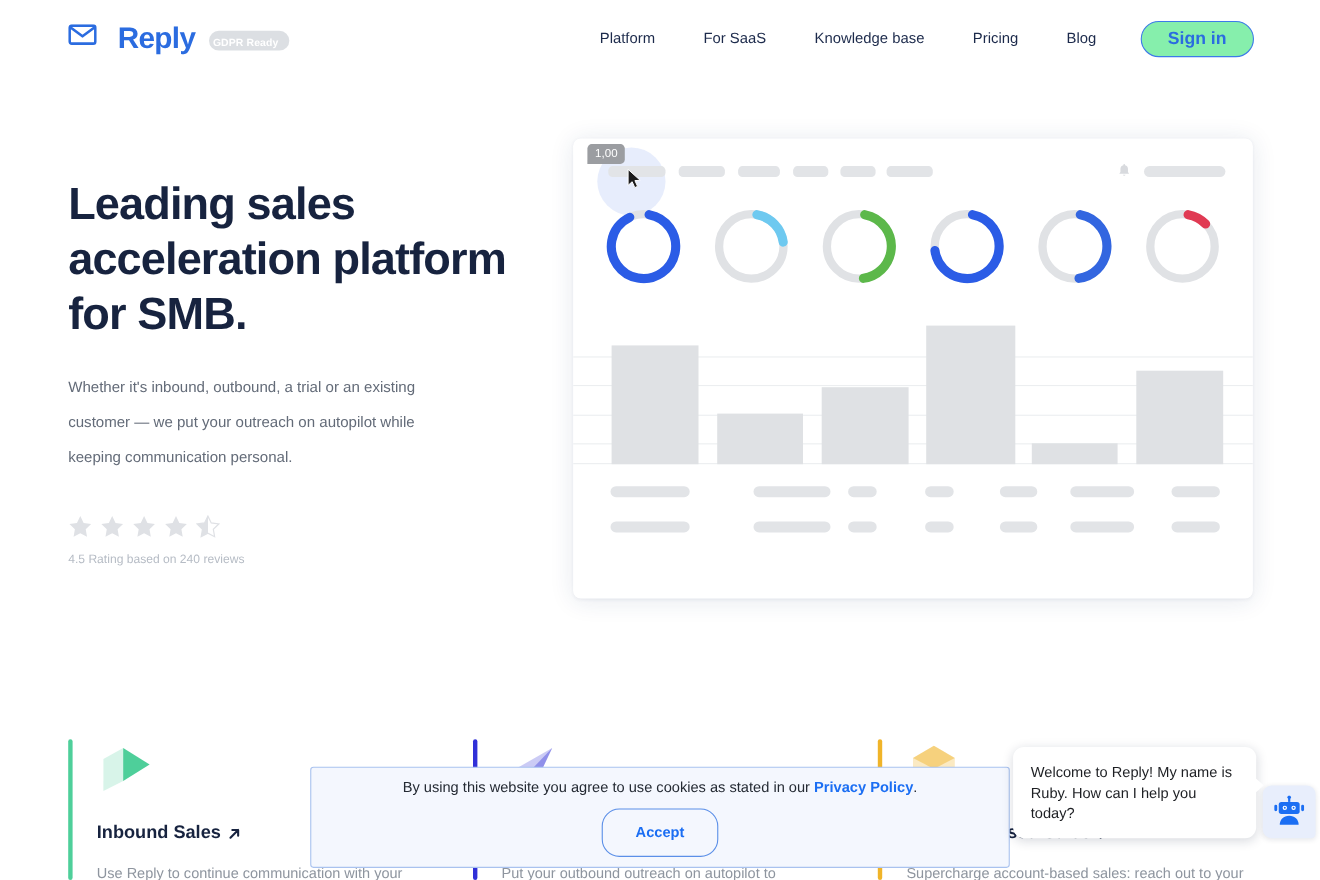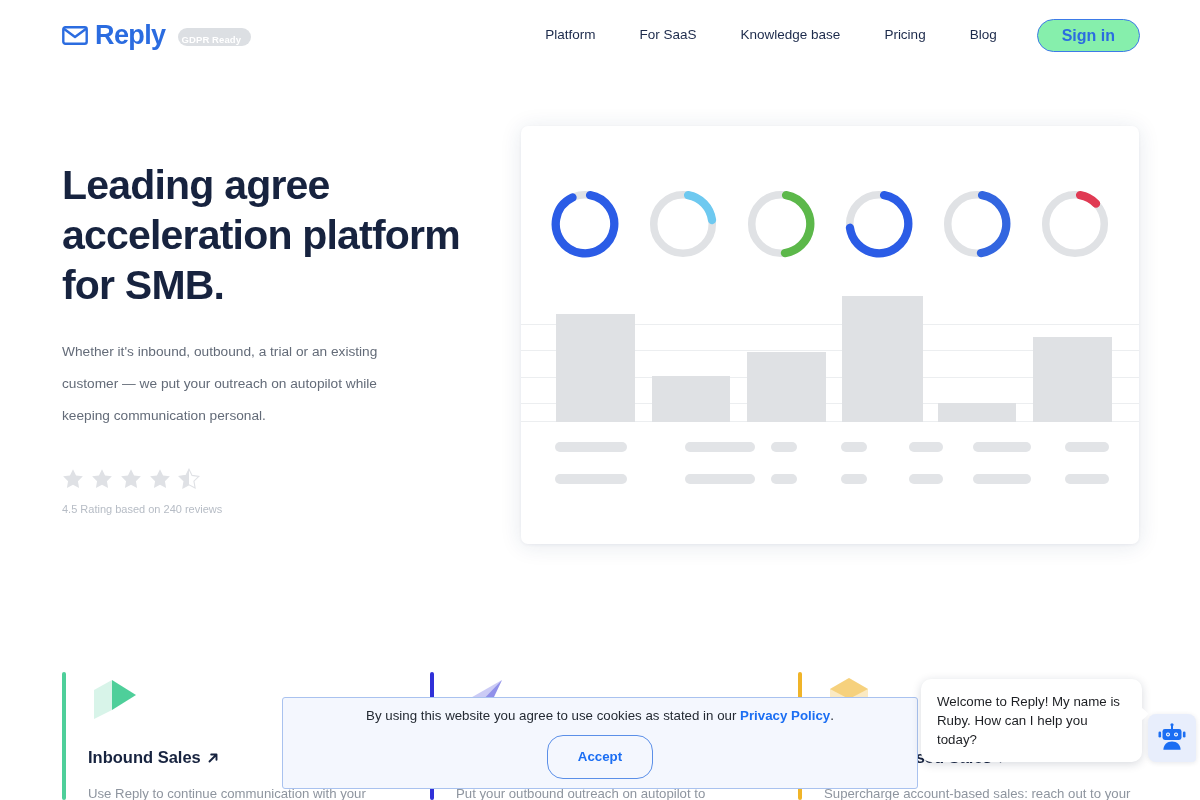--- a/index.html
+++ b/index.html
@@ -11,21 +11,21 @@
     -webkit-font-smoothing: antialiased;
   }
   .page { position: relative; width: 1200px; height: 800px; overflow: hidden; }
 
   
   .header {
     position: absolute; top: 0; left: 0; width: 1200px; height: 72px;
     display: flex; align-items: center; background: #fff; z-index: 40;
   }
   .brand { position: absolute; left: 62px; top: 22px; display: flex; align-items: center; }
-  .brand-mark { display: flex; align-items: center; gap: 7px; }
+  .brand-mark { display: flex; align-items: flex-start; gap: 19px; }
   .env-icon { width: 26px; height: 19px; display: block; }
   .brand-name {
     font-size: 27px; font-weight: 700; color: #2b6ce0; letter-spacing: -0.6px; line-height: 1;
   }
   .gdpr {
     display: flex; align-items: center; gap: 4px;
     margin-left: 12px; margin-top: 3px;
     background: #dcdfe3; border-radius: 11px; padding: 2px 10px 2px 4px; height: 18px; flex-direction: column;
   }
   .gdpr-lock { width: 13px; height: 14px; display: block; }
@@ -174,21 +174,21 @@
       <a class="nav-link">Platform</a>
       <a class="nav-link">For SaaS</a>
       <a class="nav-link">Knowledge base</a>
       <a class="nav-link">Pricing</a>
       <a class="nav-link">Blog</a>
       <button class="signin">Sign in</button>
     </nav>
   </div>
 
   <div class="hero-left">
-    <h1 class="hero-title">Leading agree acceleration platform for SMB.</h1>
+    <h1 class="hero-title">Leading sales acceleration platform for SMB.</h1>
     <p class="hero-sub">Whether it's inbound, outbound, a trial or an existing customer — we put your outreach on autopilot while keeping communication personal.</p>
 
     <div class="rating">
       <svg class="star" viewBox="0 0 22 21">
         <path d="M11 1.2l3.05 6.18 6.82.99-4.94 4.81 1.17 6.79L11 16.76l-6.1 3.21 1.17-6.79L1.13 8.37l6.82-.99z" fill="#dfe1e5"></path>
       </svg>
       <svg class="star" viewBox="0 0 22 21">
         <path d="M11 1.2l3.05 6.18 6.82.99-4.94 4.81 1.17 6.79L11 16.76l-6.1 3.21 1.17-6.79L1.13 8.37l6.82-.99z" fill="#dfe1e5"></path>
       </svg>
       <svg class="star" viewBox="0 0 22 21">
@@ -206,20 +206,40 @@
         </defs>
         <path d="M11 1.2l3.05 6.18 6.82.99-4.94 4.81 1.17 6.79L11 16.76l-6.1 3.21 1.17-6.79L1.13 8.37l6.82-.99z" fill="url(#halfstar)" stroke="#dfe1e5" stroke-width="1.1"></path>
       </svg>
     </div>
     <div class="rating-text">4.5 Rating based on 240 reviews</div>
 
   </div>
 
   <div class="dash">
 
+    <div class="dash-topbar">
+      <div class="dash-hl"></div>
+      <div class="pill" style="left:32px;top:25px;width:52px;height:10px;"></div>
+      <div class="pill" style="left:96px;top:25px;width:42px;height:10px;"></div>
+      <div class="pill" style="left:150px;top:25px;width:38px;height:10px;"></div>
+      <div class="pill" style="left:200px;top:25px;width:32px;height:10px;"></div>
+      <div class="pill" style="left:243px;top:25px;width:32px;height:10px;"></div>
+      <div class="pill" style="left:285px;top:25px;width:42px;height:10px;"></div>
+
+      <svg viewBox="0 0 14 16" style="position:absolute;left:495px;top:22px;width:12px;height:14px;">
+        <path d="M7 1a.9.9 0 0 1 .9.9v.5A4.2 4.2 0 0 1 11 6.5v3l1.2 2H1.8L3 9.5v-3a4.2 4.2 0 0 1 3.1-4.1v-.5A.9.9 0 0 1 7 1z" fill="#d8dade"></path>
+        <path d="M5.6 12.6a1.5 1.5 0 0 0 2.8 0z" fill="#d8dade"></path>
+      </svg>
+      <div class="pill" style="left:519px;top:25px;width:74px;height:10px;border-radius:5px;"></div>
+
+      <div class="tooltip">1,00</div>
+      <svg class="cursor" viewBox="0 0 14 19">
+        <path d="M1 1 L1 15.5 L4.7 12.2 L7.1 17.6 L9.6 16.4 L7.2 11.2 L12 10.9 Z" fill="#1b1b1b" stroke="#ffffff" stroke-width="0.9"></path>
+      </svg>
+    </div>
 
     <div class="donuts">
       <svg class="donut" style="left:30px;" viewBox="0 0 36 36">
         <circle cx="18" cy="18" r="15.5" fill="none" stroke="#e0e2e5" stroke-width="4"></circle>
         <circle cx="18" cy="18" r="15.5" fill="none" stroke="#2b5ce6" stroke-width="4.4" stroke-linecap="round" stroke-dasharray="87.7 97.4" transform="rotate(-80 18 18)"></circle>
       </svg>
       <svg class="donut" style="left:128px;" viewBox="0 0 36 36">
         <circle cx="18" cy="18" r="15.5" fill="none" stroke="#e0e2e5" stroke-width="4"></circle>
         <circle cx="18" cy="18" r="15.5" fill="none" stroke="#6ec9f0" stroke-width="4.4" stroke-linecap="round" stroke-dasharray="19.5 97.4" transform="rotate(-80 18 18)"></circle>
       </svg>

